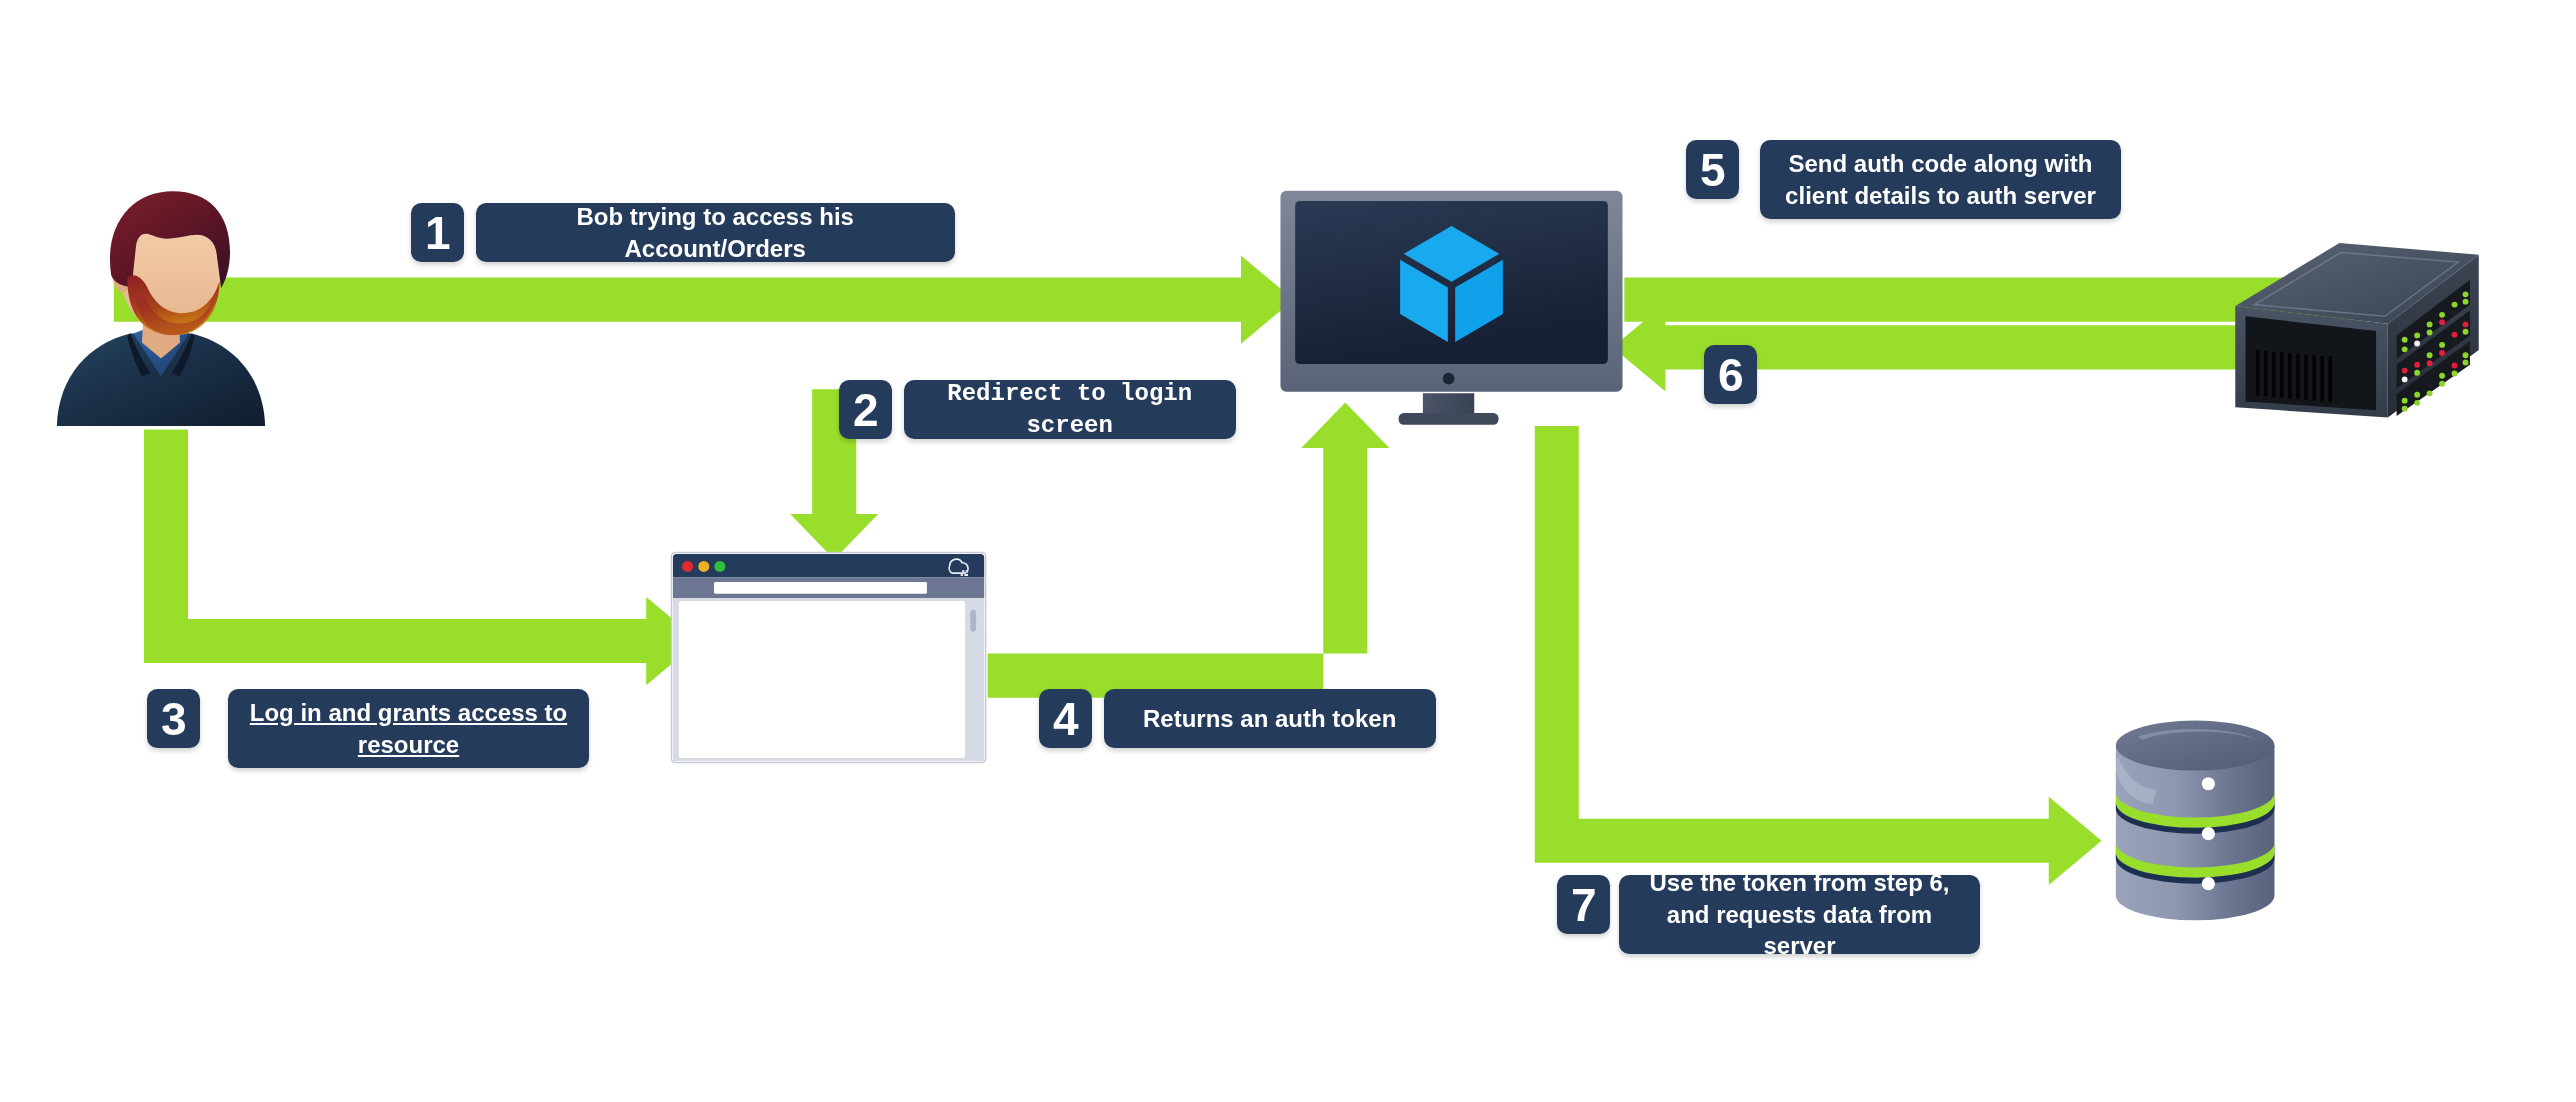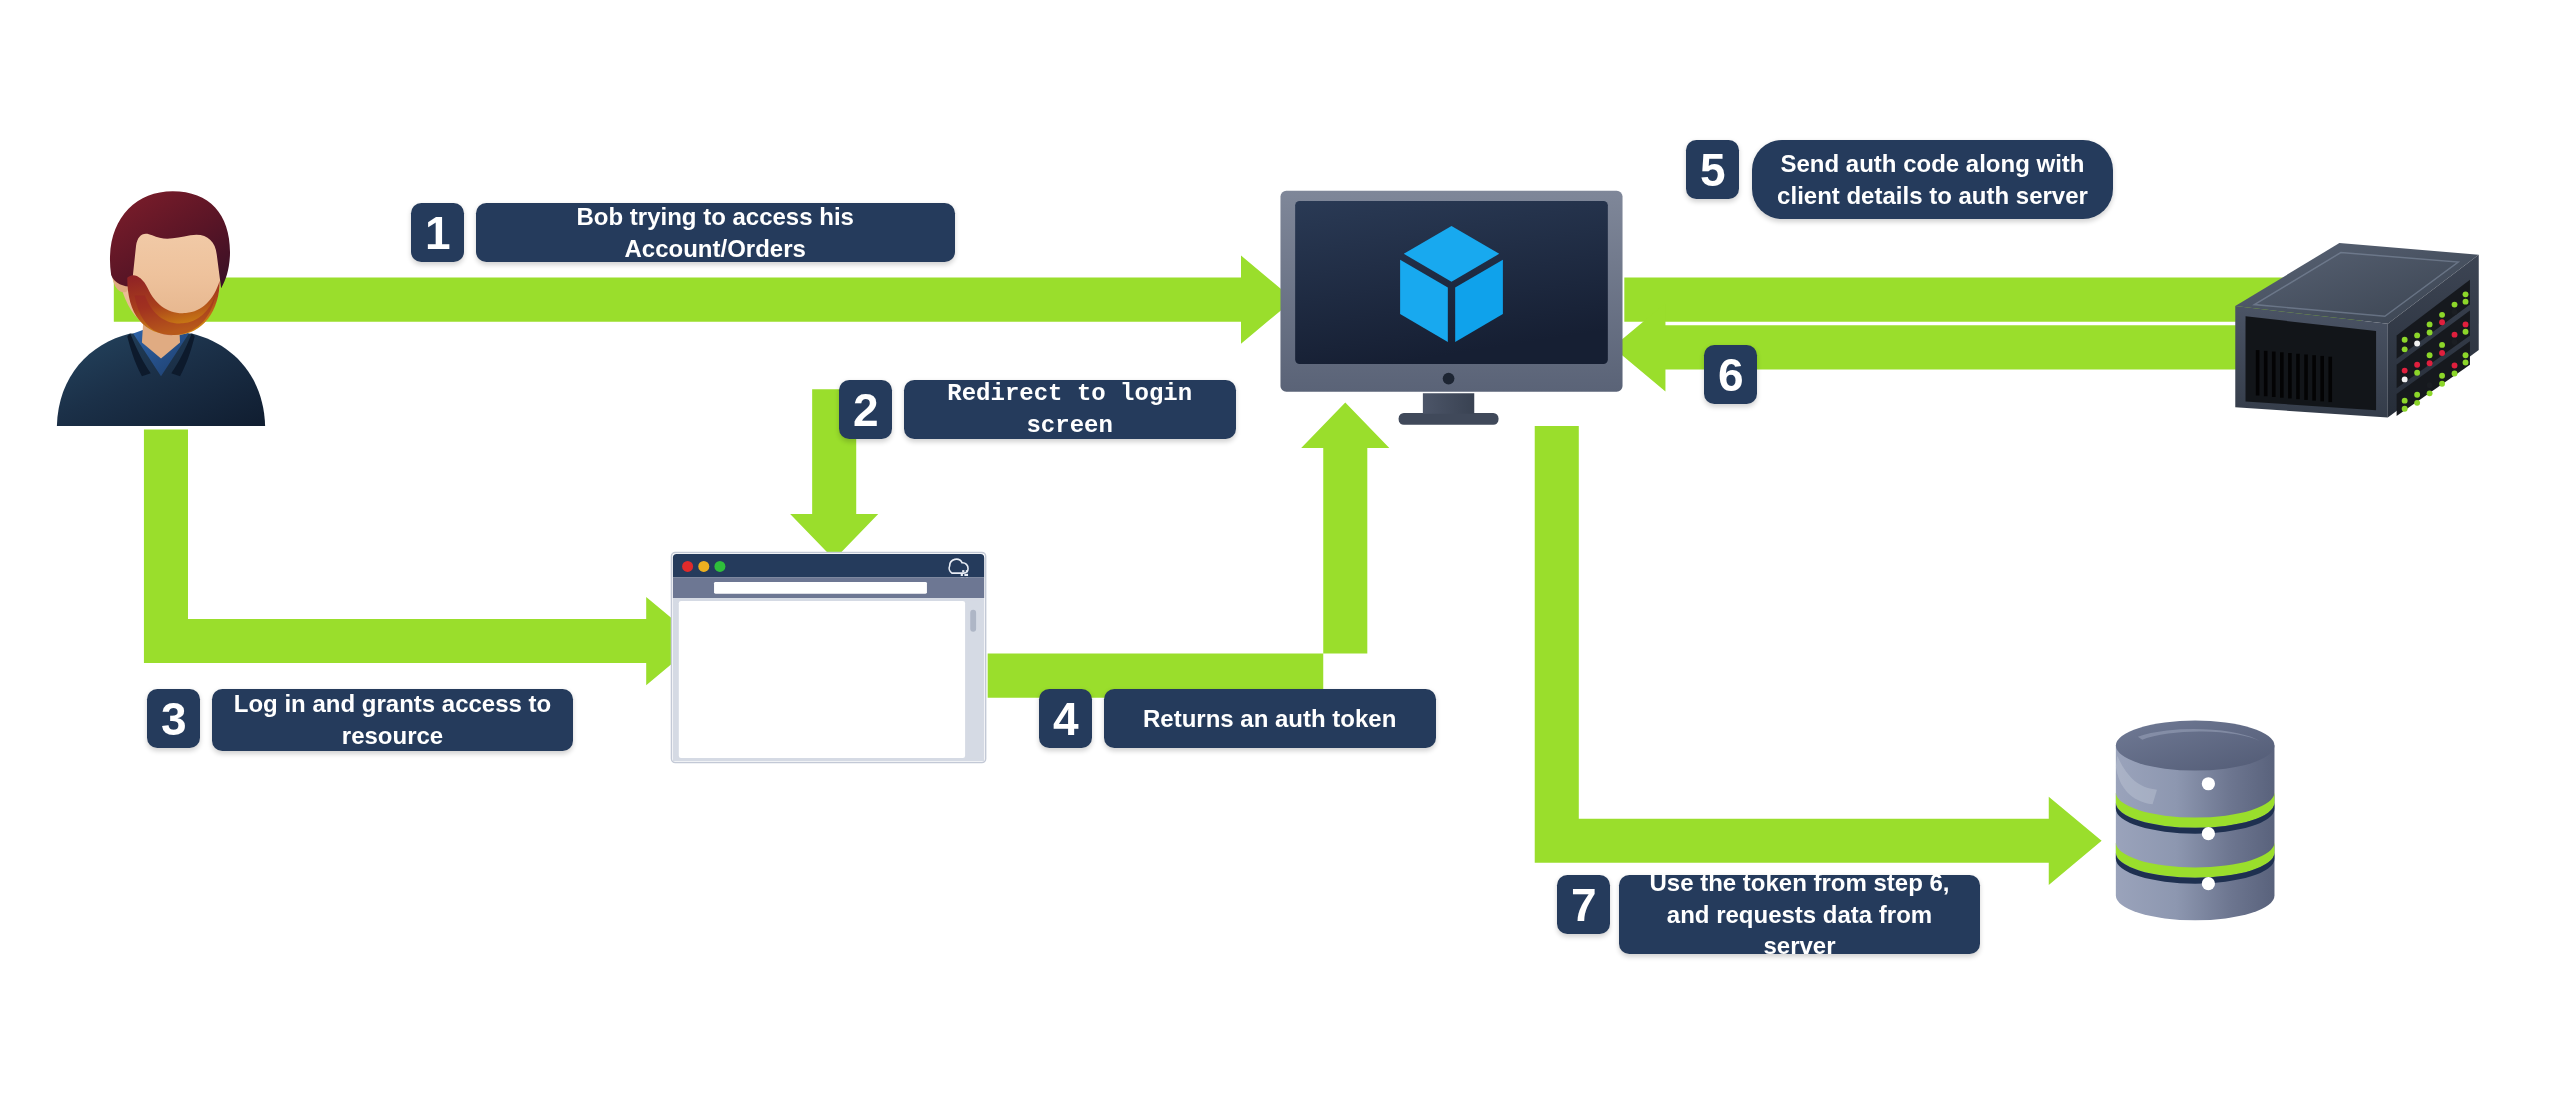--- a/index.html
+++ b/index.html
@@ -65,29 +65,29 @@
   .s1 { left: 411px; top: 203px; }
   .s1 .step-badge { width: 53px; height: 59px; }
   .s1 .step-text  { width: 441px; height: 59px; margin-left: 11.7px; }
 
   .s2 { left: 839px; top: 380px; }
   .s2 .step-badge { width: 53px; height: 59px; }
   .s2 .step-text  { width: 294px; height: 59px; margin-left: 11.7px; font-family: Liberation Mono, monospace; }
 
   .s3 { left: 147px; top: 689px; }
   .s3 .step-badge { width: 53px; height: 59px; }
-  .s3 .step-text  { width: 323px; height: 62px; margin-left: 12px; }
+  .s3 .step-text  { width: 323px; height: 79px; margin-left: 28px; text-decoration: underline; }
 
   .s4 { left: 1039px; top: 689px; }
   .s4 .step-badge { width: 53px; height: 59px; }
   .s4 .step-text  { width: 294px; height: 59px; margin-left: 11.7px; }
 
   .s5 { left: 1686px; top: 140px; }
   .s5 .step-badge { width: 53px; height: 59px; }
-  .s5 .step-text  { width: 323px; height: 79px; margin-left: 13px; border-radius: 30px; }
+  .s5 .step-text  { width: 323px; height: 79px; margin-left: 21px; }
 
   .s6 { left: 1704px; top: 345px; }
   .s6 .step-badge { width: 53px; height: 59px; }
   .s6 .step-text  { width: 323px; height: 79px; margin-left: 11.7px; }
 
   .s7 { left: 1557px; top: 875px; }
   .s7 .step-badge { width: 53px; height: 59px; }
   .s7 .step-text  { width: 323px; height: 79px; margin-left: 9px; }
 
   

